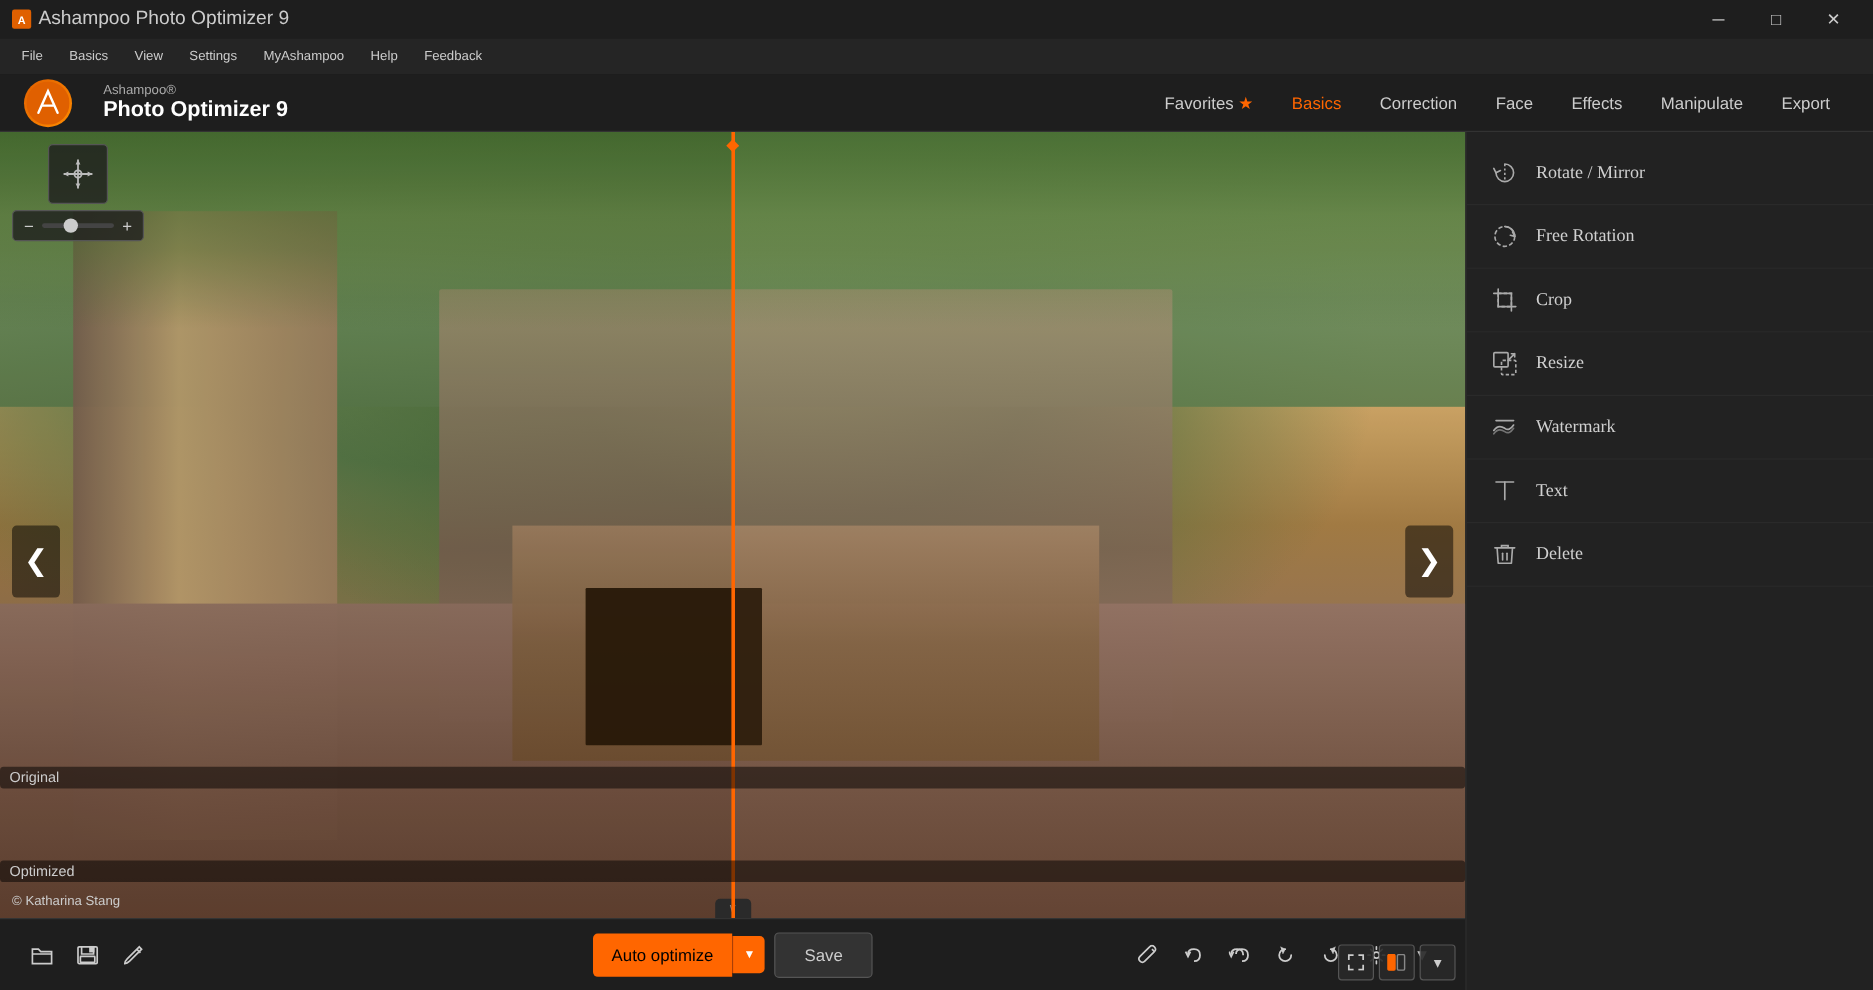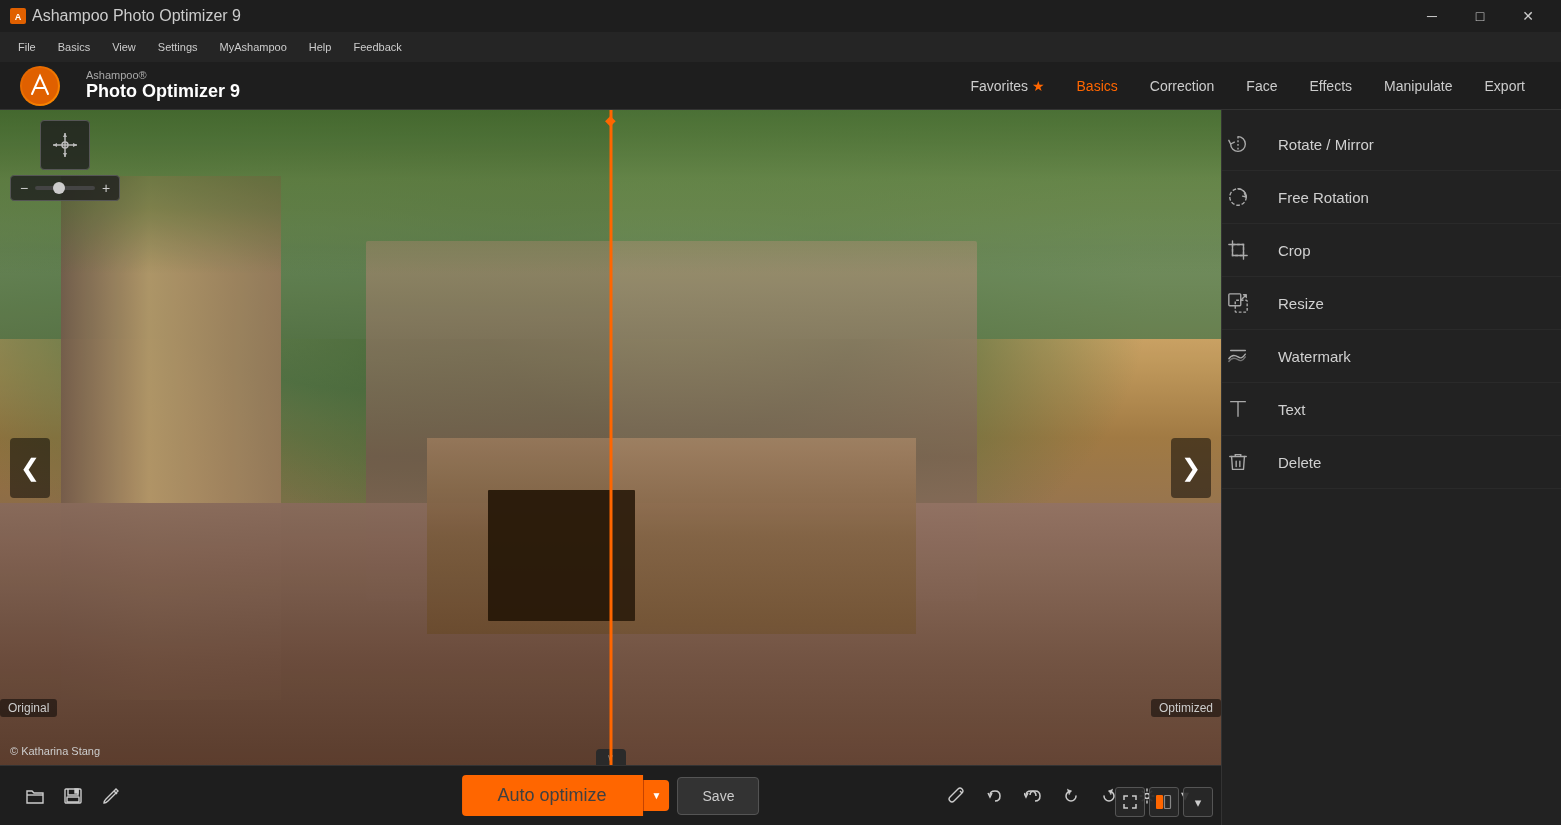--- a/index.html
+++ b/index.html
@@ -181,27 +181,28 @@
       z-index: 11;
     }
     .split-handle-icon {
       color: #ff6600;
       font-size: 14px;
     }
 
     
     .photo-labels {
       position: absolute;
-      bottom: 48px;
+      bottom: 30px;
       left: 0;
       right: 0;
       display: flex;
-      justify-content: space-between;
+      justify-content: center;
       gap: 60px;
       z-index: 10;
+      flex-direction: column;
     }
     .photo-label {
       font-size: 12px;
       color: #ccc;
       background: rgba(0,0,0,0.5);
       padding: 2px 8px;
       border-radius: 3px;
     }
 
     
@@ -322,25 +323,25 @@
     .bottom-center {
       position: absolute;
       left: 50%;
       transform: translateX(-50%);
       display: flex;
       align-items: center;
       gap: 8px;
     }
     .auto-optimize-btn {
       background: #ff6600;
-      color: #404040;
+      color: #000000;
       border: none;
-      padding: 10px 36px;
+      padding: 10px 16px;
       border-radius: 4px;
-      font-size: 18px;
+      font-size: 14px;
       cursor: pointer;
       font-weight: 500;
       display: flex;
       align-items: center;
       gap: 6px;
     }
     .btn-dropdown {
       padding: 10px 8px;
       background: #ff6600;
       border: none;
@@ -428,26 +429,27 @@
       width: 340px;
       background: #222;
       border-left: 1px solid #333;
       padding: 8px 0;
       overflow-y: auto;
     }
 
     .panel-menu-item {
       display: flex;
       align-items: center;
-      gap: 28px;
-      padding: 14px 4px;
+      gap: 14px;
+      padding: 14px 20px;
       cursor: pointer;
       border-bottom: 1px solid #2a2a2a;
       font-size: 15px;
       color: #d0d0d0;
+      font-family: Liberation Serif, serif;
     }
     .panel-icon {
       width: 24px;
       height: 24px;
       display: flex;
       align-items: center;
       justify-content: center;
       font-size: 18px;
       color: #aaa;
       flex-shrink: 0;

